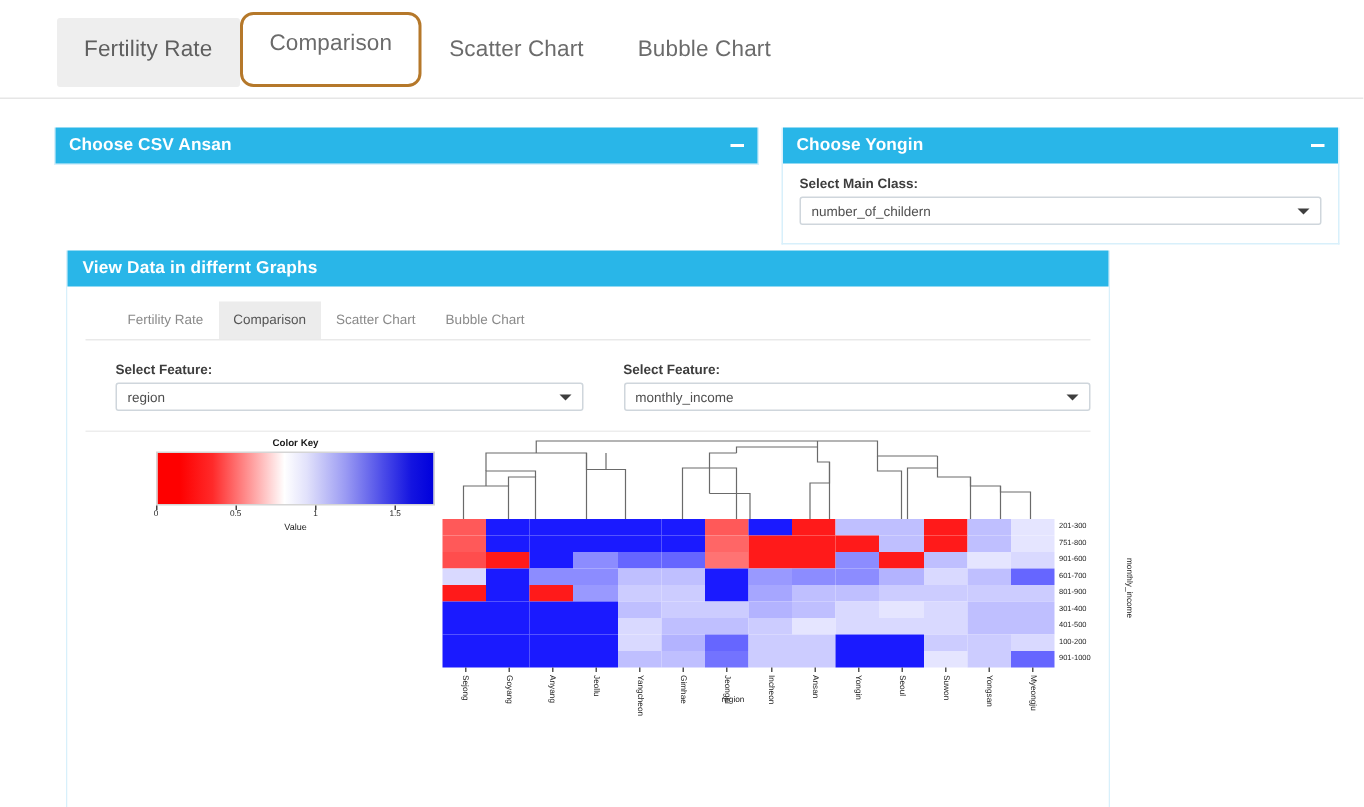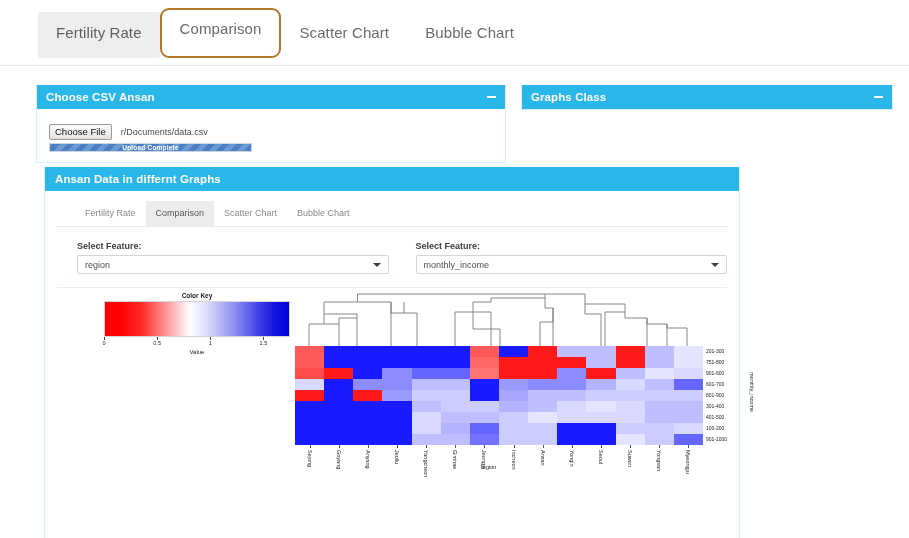--- a/index.html
+++ b/index.html
@@ -151,42 +151,39 @@
       <div class="tnav-tab">Scatter Chart</div>
       <div class="tnav-tab">Bubble Chart</div>
     </div>
   </div>
 
   <div class="panel" id="csvPanel">
     <div class="panel-head">
       <span>Choose CSV Ansan</span>
       <span class="panel-min"></span>
     </div>
-    <div class="panel-body">
-      <div class="file-row">
-        <button class="choose-file-btn">Choose File</button>
-        <span class="file-name">r/Documents/data.csv</span>
-      </div>
-      <div class="progress-wrap">
-        <div class="progress-bar"></div>
-        <div class="progress-label">Upload Complete</div>
-      </div>
-    </div>
   </div>
 
   <div class="panel" id="classPanel">
     <div class="panel-head">
-      <span>Graphs Class</span>
+      <span>Choose Yongin</span>
       <span class="panel-min"></span>
+    </div>
+    <div class="panel-body">
+      <div class="field-label">Select Main Class:</div>
+      <div class="select-box">
+        <span class="select-val">number_of_childern</span>
+        <span class="caret"></span>
+      </div>
     </div>
   </div>
 
   <div class="panel" id="graphPanel">
     <div class="panel-head">
-      <span>Ansan Data in differnt Graphs</span>
+      <span>View Data in differnt Graphs</span>
     </div>
     <div class="panel-body">
 
       <div class="subtabs">
         <div class="subtab">Fertility Rate</div>
         <div class="subtab active">Comparison</div>
         <div class="subtab">Scatter Chart</div>
         <div class="subtab">Bubble Chart</div>
       </div>
 

